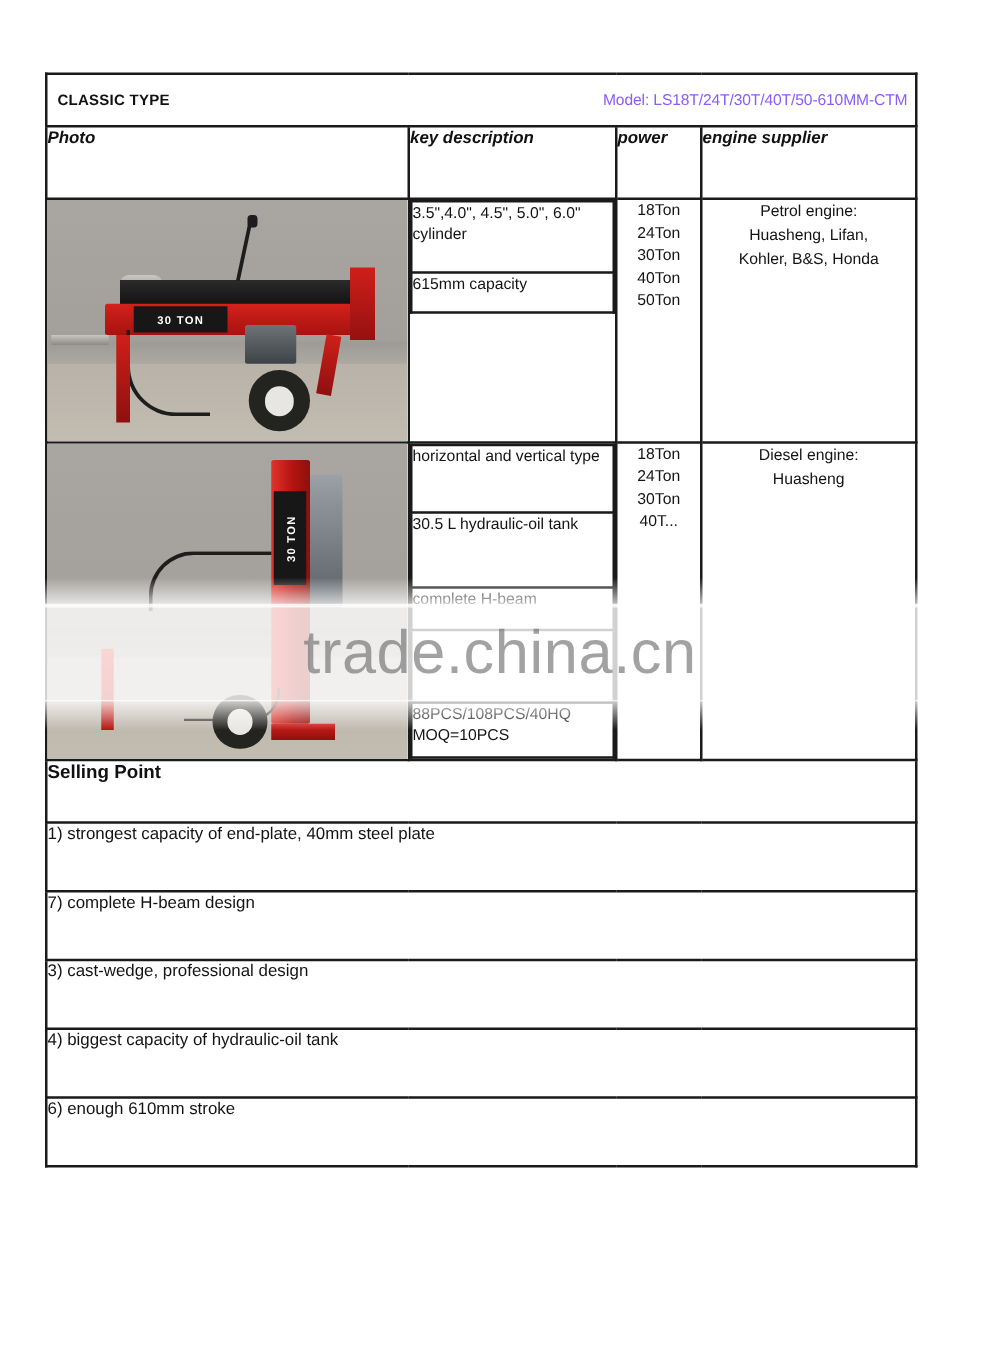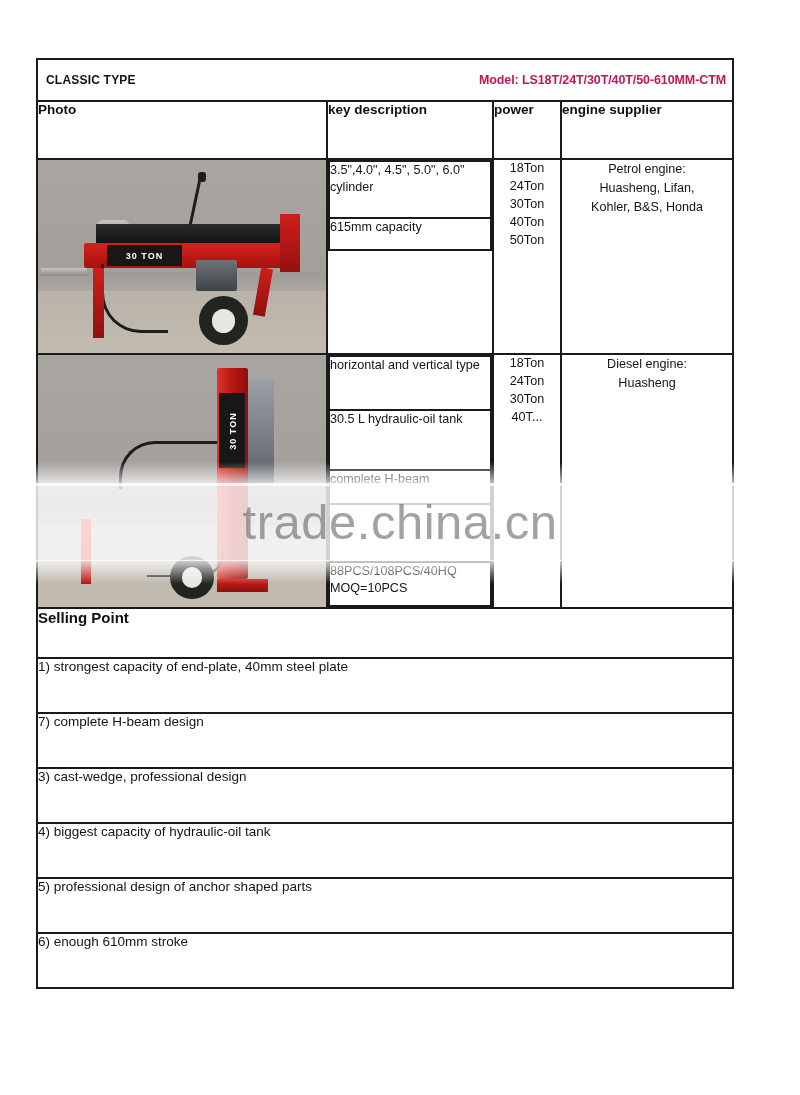--- a/index.html
+++ b/index.html
@@ -55,29 +55,30 @@
     box-sizing: border-box;
   }
   .title-left {
     font-size: 12px;
     font-weight: bold;
     color: #111111;
     letter-spacing: 0.2px;
   }
   .title-right {
     font-size: 12.5px;
-    font-weight: bold;
-    color: #be185d;
+    font-weight: normal;
+    color: #8b5cf6;
     letter-spacing: -0.1px;
     white-space: nowrap;
   }
 
   
   .hdr td {
     height: 56px;
+    font-style: italic;
     font-weight: bold;
     font-size: 13.5px;
     color: #111111;
     padding: 0 0 0 6px;
     vertical-align: middle;
   }
 
   
   .photo-cell {
     padding: 0;
@@ -483,23 +484,20 @@
     <tr class="sp-item">
       <td colspan="4">7) complete H-beam design</td>
     </tr>
     <tr class="sp-item">
       <td colspan="4">3) cast-wedge, professional design</td>
     </tr>
     <tr class="sp-item">
       <td colspan="4">4) biggest capacity of hydraulic-oil tank</td>
     </tr>
     <tr class="sp-item">
-      <td colspan="4">5) professional design of anchor shaped parts</td>
-    </tr>
-    <tr class="sp-item">
       <td colspan="4">6) enough 610mm stroke</td>
     </tr>
   </tbody>
     </table>
 
   <div id="wm-fade-top"></div>
   <div id="watermark">
     <span class="wm-text">trade.china.cn</span>
   </div>
   <div id="wm-fade-bottom"></div>

